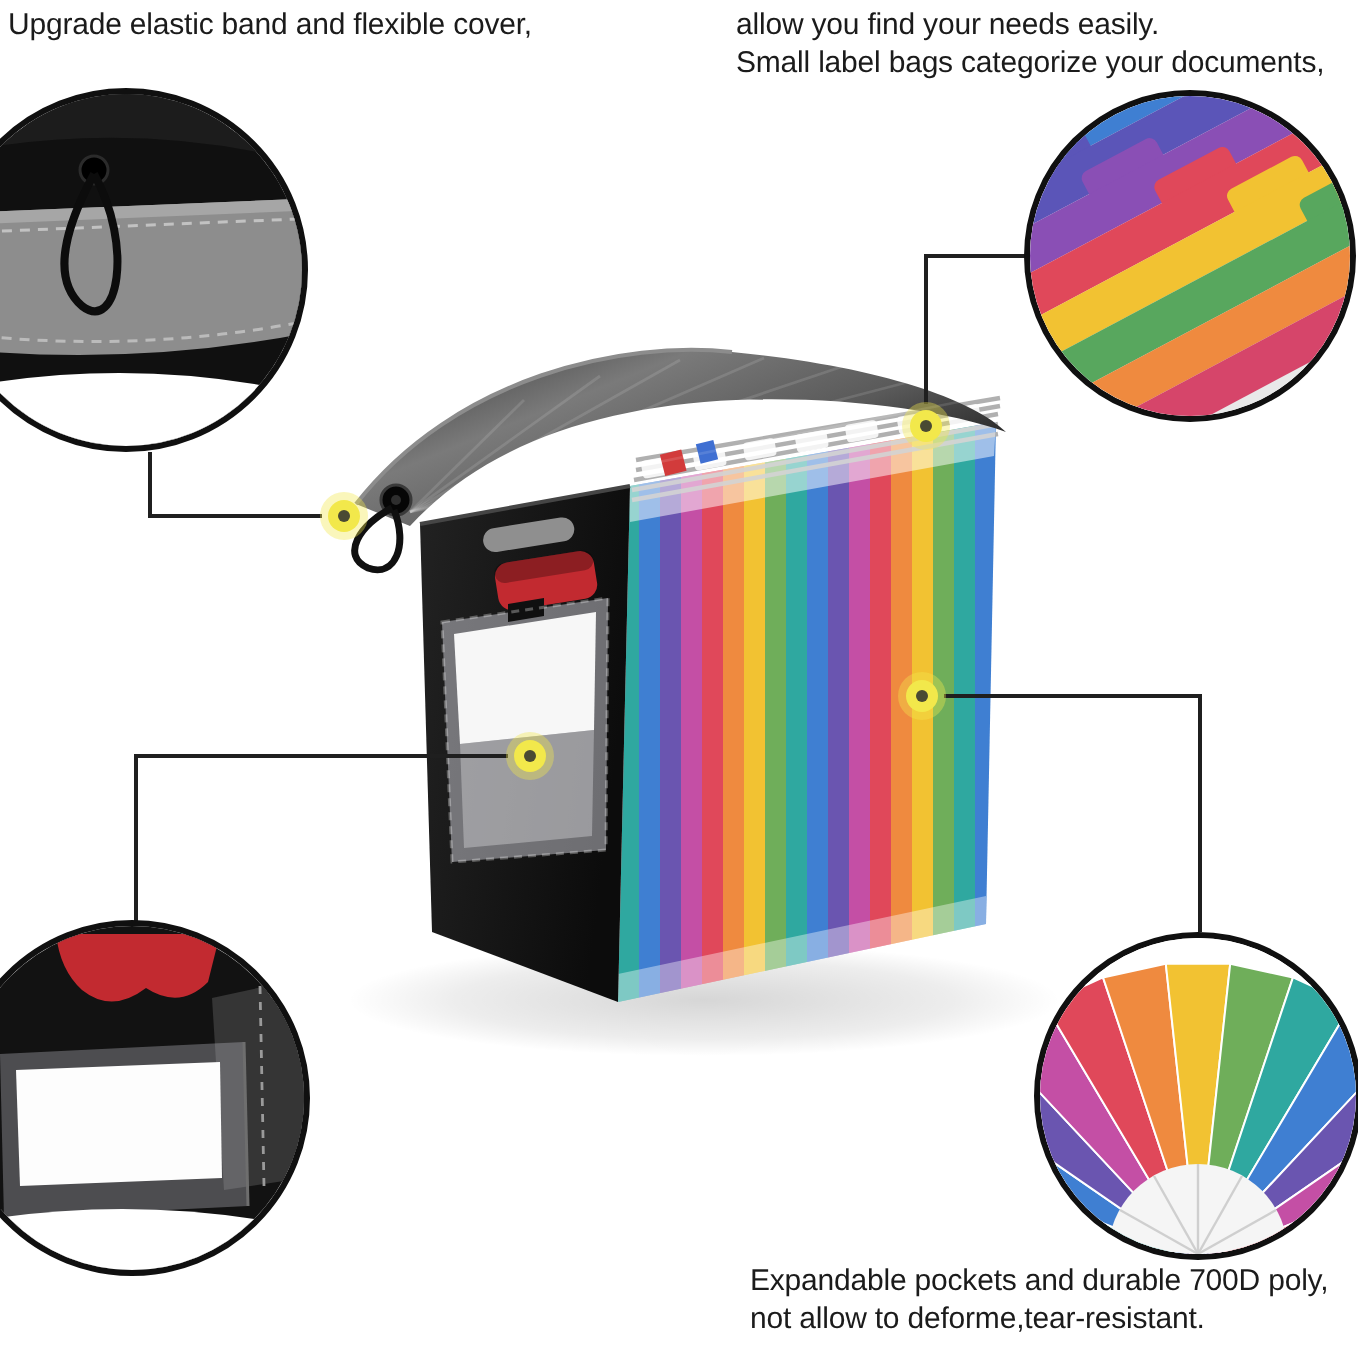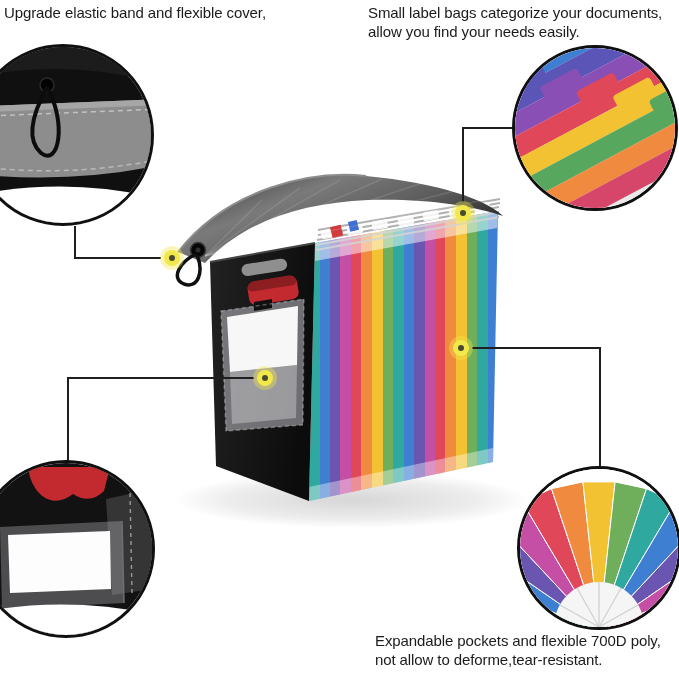--- a/index.html
+++ b/index.html
@@ -267,21 +267,21 @@
         <line x1="79" y1="158" x2="101" y2="119"></line>
         <line x1="79" y1="158" x2="118" y2="136"></line>
       </g>
     </svg>
   </div>
 
   <div class="caption cap-tl">
     <div>Upgrade elastic band and flexible cover,</div>
   </div>
   <div class="caption cap-tr">
+    <div>allow you find your needs easily.</div>
     <div>Small label bags categorize your documents,</div>
-    <div>allow you find your needs easily.</div>
   </div>
   <div class="caption cap-br">
-    <div>Expandable pockets and flexible 700D poly,</div>
+    <div>Expandable pockets and durable 700D poly,</div>
     <div>not allow to deforme,tear-resistant.</div>
   </div>
 
 </div>
 
 </body></html>

